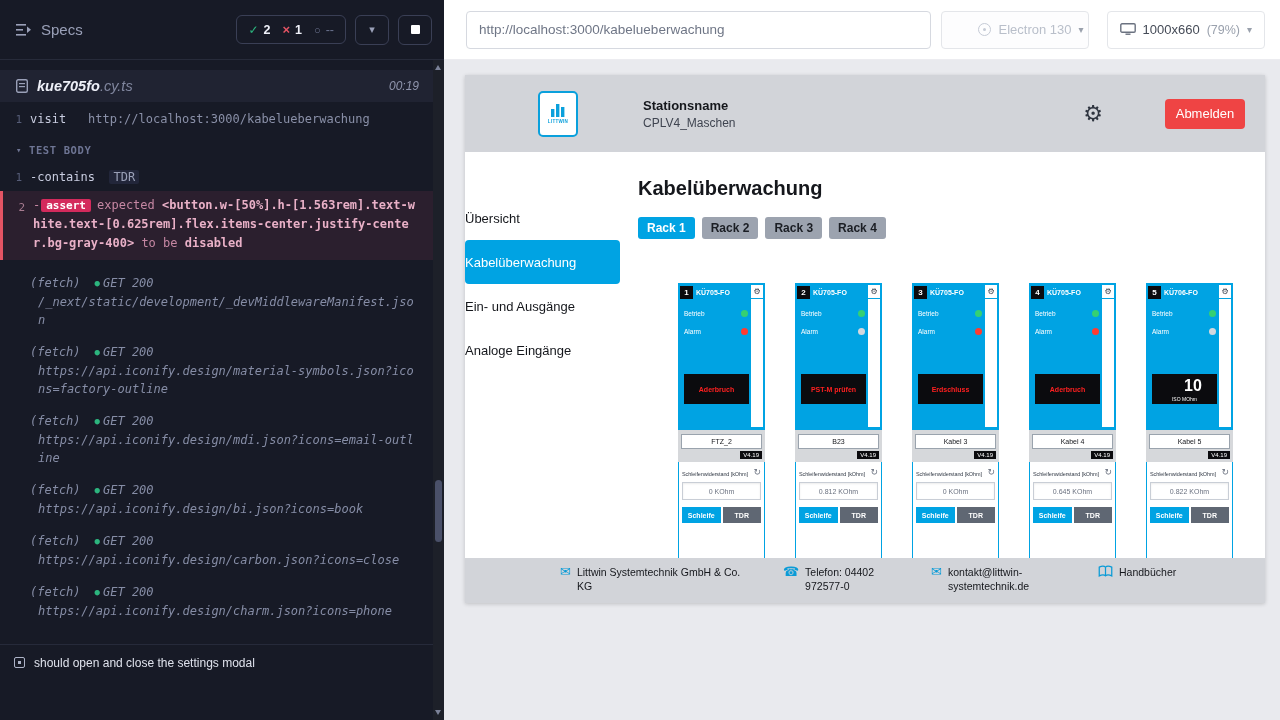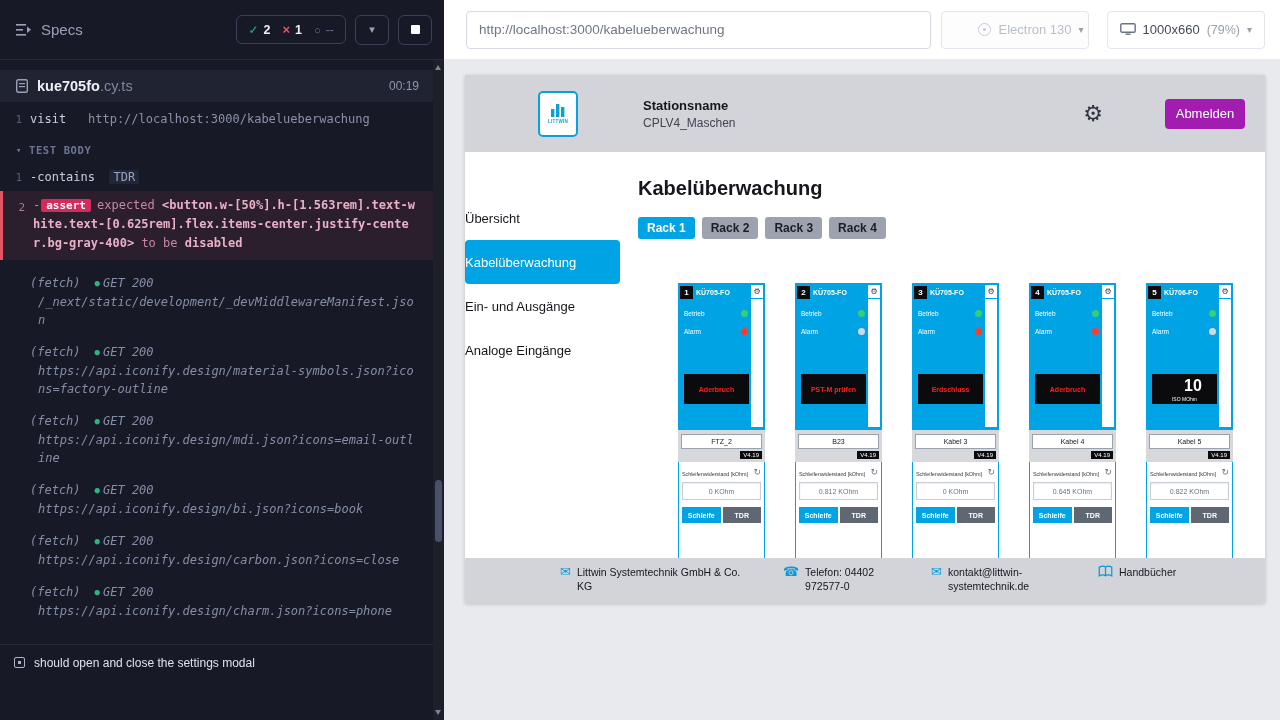--- a/index.html
+++ b/index.html
@@ -23,21 +23,21 @@
   .glyph-pend { color:#6c7390; font-size:11px; }
   .count { color:#eef0f8; font-weight:700; }
   .count.muted { color:#6c7390; font-weight:400; }
   .sq-btn { width:34px; height:30px; border:1px solid #3a3f55; border-radius:6px; display:flex; align-items:center; justify-content:center; color:#9aa0b8; background:none; cursor:pointer; }
   .stop-square { width:9px; height:9px; background:#fff; border-radius:1px; }
   .chev-glyph { font-size:11px; line-height:1; }
 
   .lp-main { flex:1; display:flex; overflow:hidden; }
   .reporter { flex:1; display:flex; flex-direction:column; overflow:hidden; }
 
-  .spec-row { height:32px; background:#202332; display:flex; align-items:center; padding:0 14px 0 16px; margin-top:10px; gap:9px; }
+  .spec-row { height:32px; background:#202332; display:flex; align-items:center; padding:0 14px 0 16px; margin-top:10px; gap:9px;font-style:italic; }
   .spec-file-icon { flex:none; }
   .spec-name { font-size:14.5px; color:#eef0f8; font-weight:700; }
   .spec-ext { color:#80869e; font-weight:400; }
   .spec-timer { margin-left:auto; color:#9096ae; font-size:12px; }
 
   .code { font-family:"DejaVu Sans Mono", monospace; font-size:12px; line-height:19px; color:#9aa0b8; padding-top:8px; }
   .crow { display:flex; }
   .gut { width:30px; min-width:30px; text-align:right; padding-right:8px; color:#565d78; font-size:11px; }
   .cmd { color:#c9cde0; }
   .cmd-vis { display:inline-block; min-width:58px; }
@@ -86,21 +86,21 @@
   .preview { flex:1; background:#e9eaee; padding:15px 0 0 21px; }
   .aut { width:800px; height:528px; background:#fff; display:flex; flex-direction:column; box-shadow:0 1px 4px rgba(0,0,0,.18); }
 
   .aut-header { height:77px; background:#d2d4d9; display:flex; align-items:center; flex:none; }
   .logo { width:40px; height:46px; background:#fff; border:2px solid #0aa0dc; border-radius:5px; margin-left:73px; display:flex; flex-direction:column; align-items:center; justify-content:center; gap:2px; flex:none; }
   .logo-text { font-size:4.5px; font-weight:700; color:#0aa0dc; letter-spacing:.3px; }
   .station { margin-left:65px; }
   .station-label { font-size:13px; font-weight:700; color:#15171c; }
   .station-value { font-size:12px; color:#3f4450; margin-top:3px; }
   .aut-gear { margin-left:auto; font-size:22px; color:#2f3540; margin-right:62px; cursor:pointer; line-height:1; }
-  .logout-btn { width:80px; height:30px; background:#a21caf; color:#fff; border:none; border-radius:4px; font-size:13px; margin-right:20px; font-family:inherit; cursor:pointer; }
+  .logout-btn { width:80px; height:30px; background:#ef4444; color:#fff; border:none; border-radius:4px; font-size:13px; margin-right:20px; font-family:inherit; cursor:pointer; }
 
   .aut-body { flex:1; display:flex; overflow:hidden; }
   .sidebar { width:155px; padding-top:44px; flex:none; }
   .side-item { height:44px; display:flex; align-items:center; font-size:13px; color:#15171c; font-weight:500; cursor:pointer; }
   .side-item.active { background:#00a3e3; color:#fff; border-radius:4px; }
 
   .main { flex:1; padding:25px 0 0 18px; overflow:hidden; }
   .page-title { font-size:20px; font-weight:600; color:#15171c; }
   .tabs { display:flex; gap:7px; margin-top:17px; }
   .tab { height:22px; padding:0 9px; display:flex; align-items:center; font-size:12px; font-weight:600; border-radius:3px; background:#9ca3af; color:#1b1e24; cursor:pointer; }

